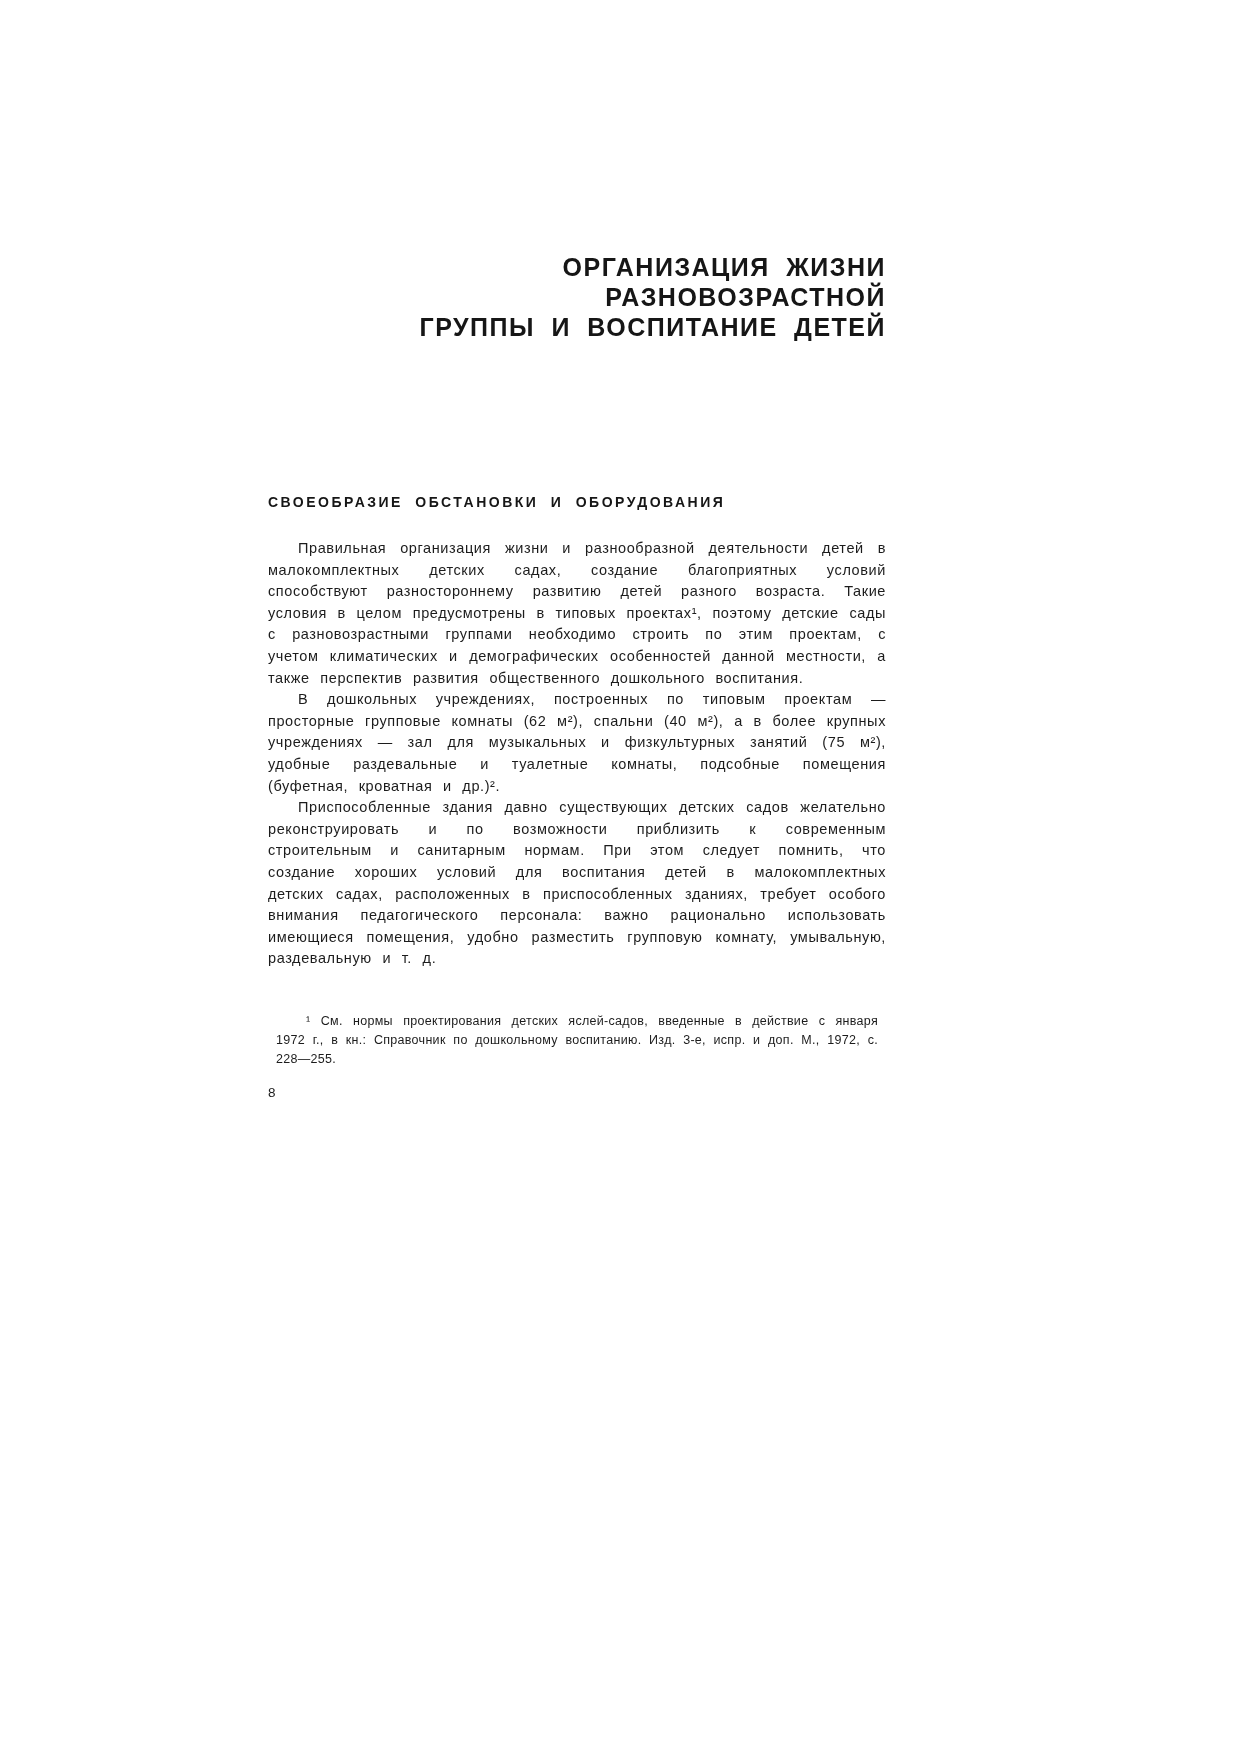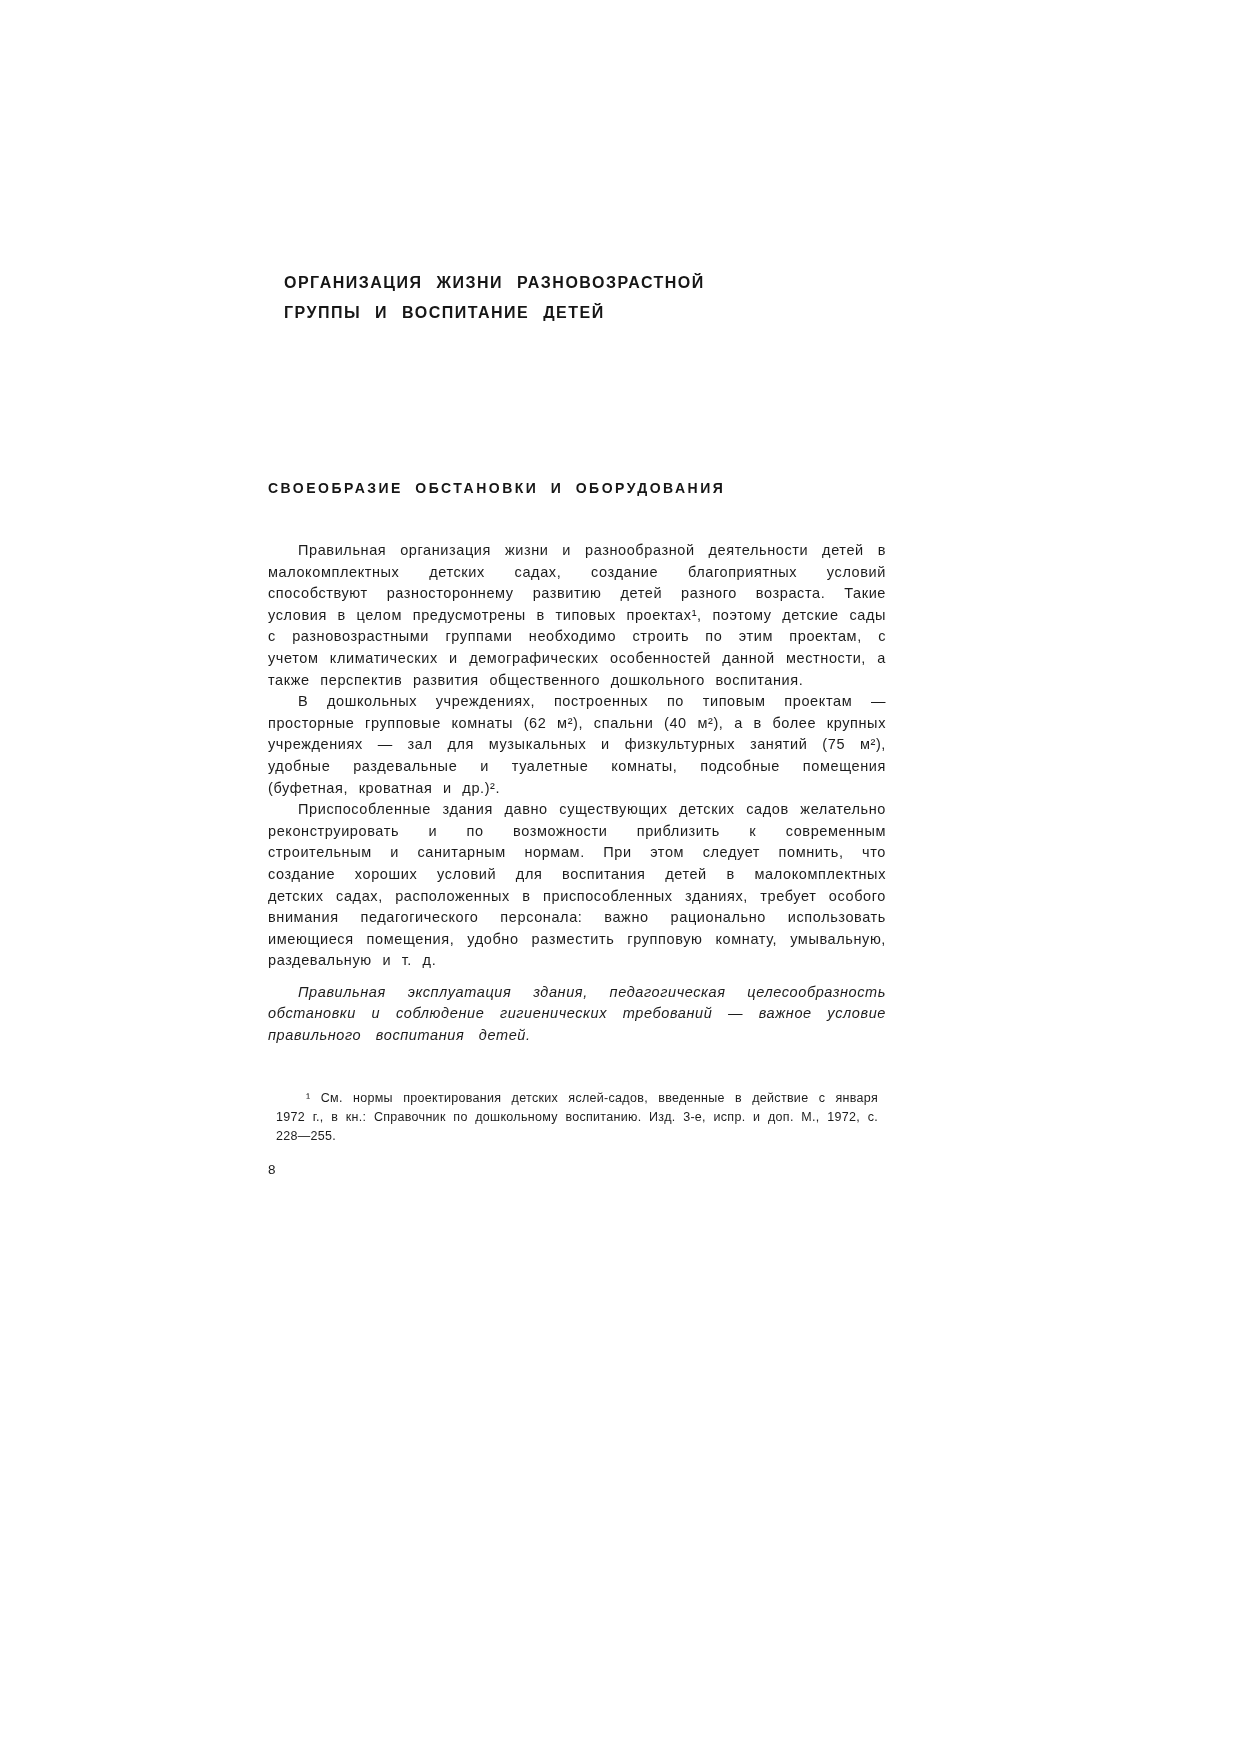--- a/index.html
+++ b/index.html
@@ -16,41 +16,41 @@
     color: #1c1c1c;
     overflow: hidden;
   }
   .content {
     position: absolute;
     left: 268px;
     top: 252px;
     width: 618px;
   }
   .book-title {
-    text-align: left;
+    text-align: right;
     font-weight: bold;
-    font-size: 16px;
+    font-size: 25px;
     line-height: 30px;
     letter-spacing: 1.5px;
     word-spacing: 8px;
     white-space: pre-line;
-    margin: 16px;
+    margin: 0;
     color: #161616;
   }
   .section-heading {
     text-align: left;
     font-weight: bold;
     font-size: 14px;
     letter-spacing: 2.5px;
     word-spacing: 6px;
     margin: 152px 0 0 0;
     color: #161616;
   }
   .body-text {
-    margin-top: 44px;
+    margin-top: 28px;
   }
   .body-text p {
     margin: 0;
     font-size: 14.5px;
     line-height: 21.6px;
     text-align: justify;
     text-indent: 30px;
     letter-spacing: 0.6px;
     word-spacing: 6px;
     color: #1c1c1c;
@@ -87,21 +87,20 @@
 
     <h1 class="book-title">ОРГАНИЗАЦИЯ  ЖИЗНИ  РАЗНОВОЗРАСТНОЙ
 ГРУППЫ  И  ВОСПИТАНИЕ  ДЕТЕЙ</h1>
 
     <h2 class="section-heading">СВОЕОБРАЗИЕ ОБСТАНОВКИ И ОБОРУДОВАНИЯ</h2>
 
     <div class="body-text">
       <p>Правильная организация жизни и разнообразной деятельности детей в малокомплектных детских садах, создание благоприятных условий способствуют разностороннему развитию детей разного возраста. Такие условия в целом предусмотрены в типовых проектах¹, поэтому детские сады с разновозрастными группами необходимо строить по этим проектам, с учетом климатических и демографических особенностей данной местности, а также перспектив развития общественного дошкольного воспитания.</p>
       <p>В дошкольных учреждениях, построенных по типовым проектам — просторные групповые комнаты (62 м²), спальни (40 м²), а в более крупных учреждениях — зал для музыкальных и физкультурных занятий (75 м²), удобные раздевальные и туалетные комнаты, подсобные помещения (буфетная, кроватная и др.)².</p>
       <p>Приспособленные здания давно существующих детских садов желательно реконструировать и по возможности приблизить к современным строительным и санитарным нормам. При этом следует помнить, что создание хороших условий для воспитания детей в малокомплектных детских садах, расположенных в приспособленных зданиях, требует особого внимания педагогического персонала: важно рационально использовать имеющиеся помещения, удобно разместить групповую комнату, умывальную, раздевальную и т. д.</p>
-      <p class="italic-para">Правильная эксплуатация здания, педагогическая целесообразность обстановки и соблюдение гигиенических требований — важное условие правильного воспитания детей.</p>
     </div>
 
     <div class="footnotes">
       <p>¹ См. нормы проектирования детских яслей-садов, введенные в действие с января 1972 г., в кн.: Справочник по дошкольному воспитанию. Изд. 3-е, испр. и доп. М., 1972, с. 228—255.</p>
     </div>
 
     <div class="page-number">8</div>
 
   </div>
 </div>

